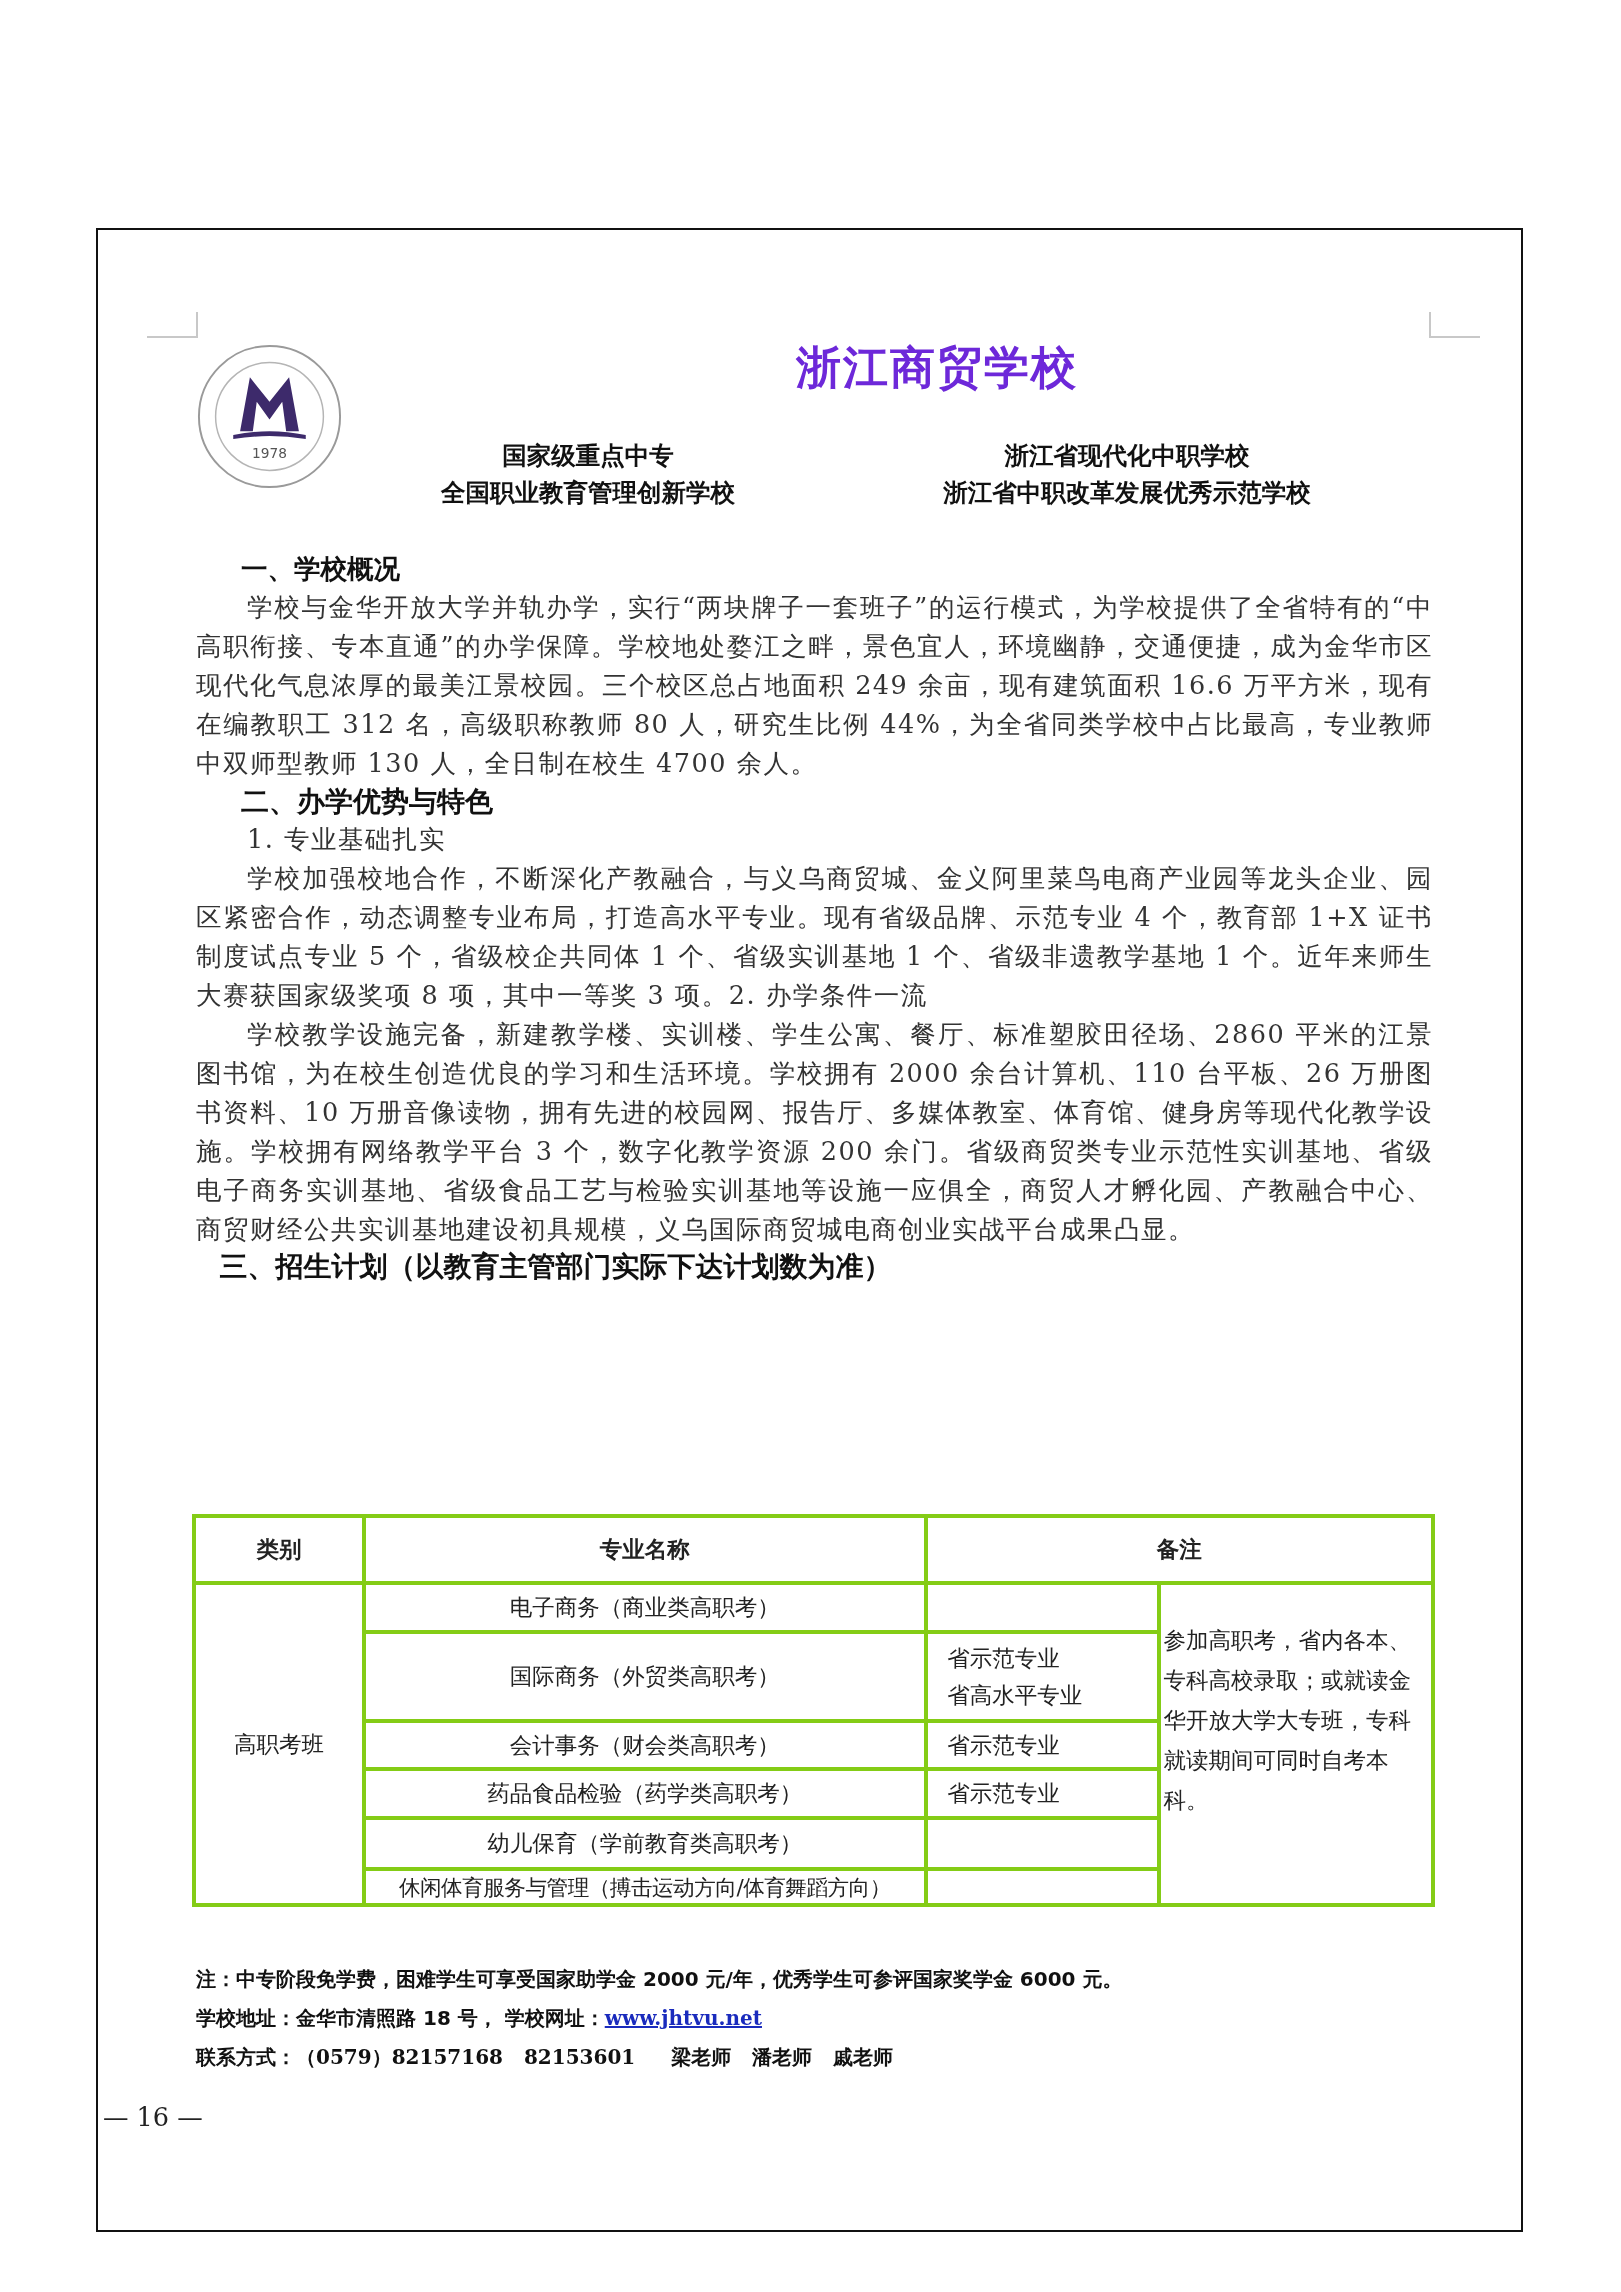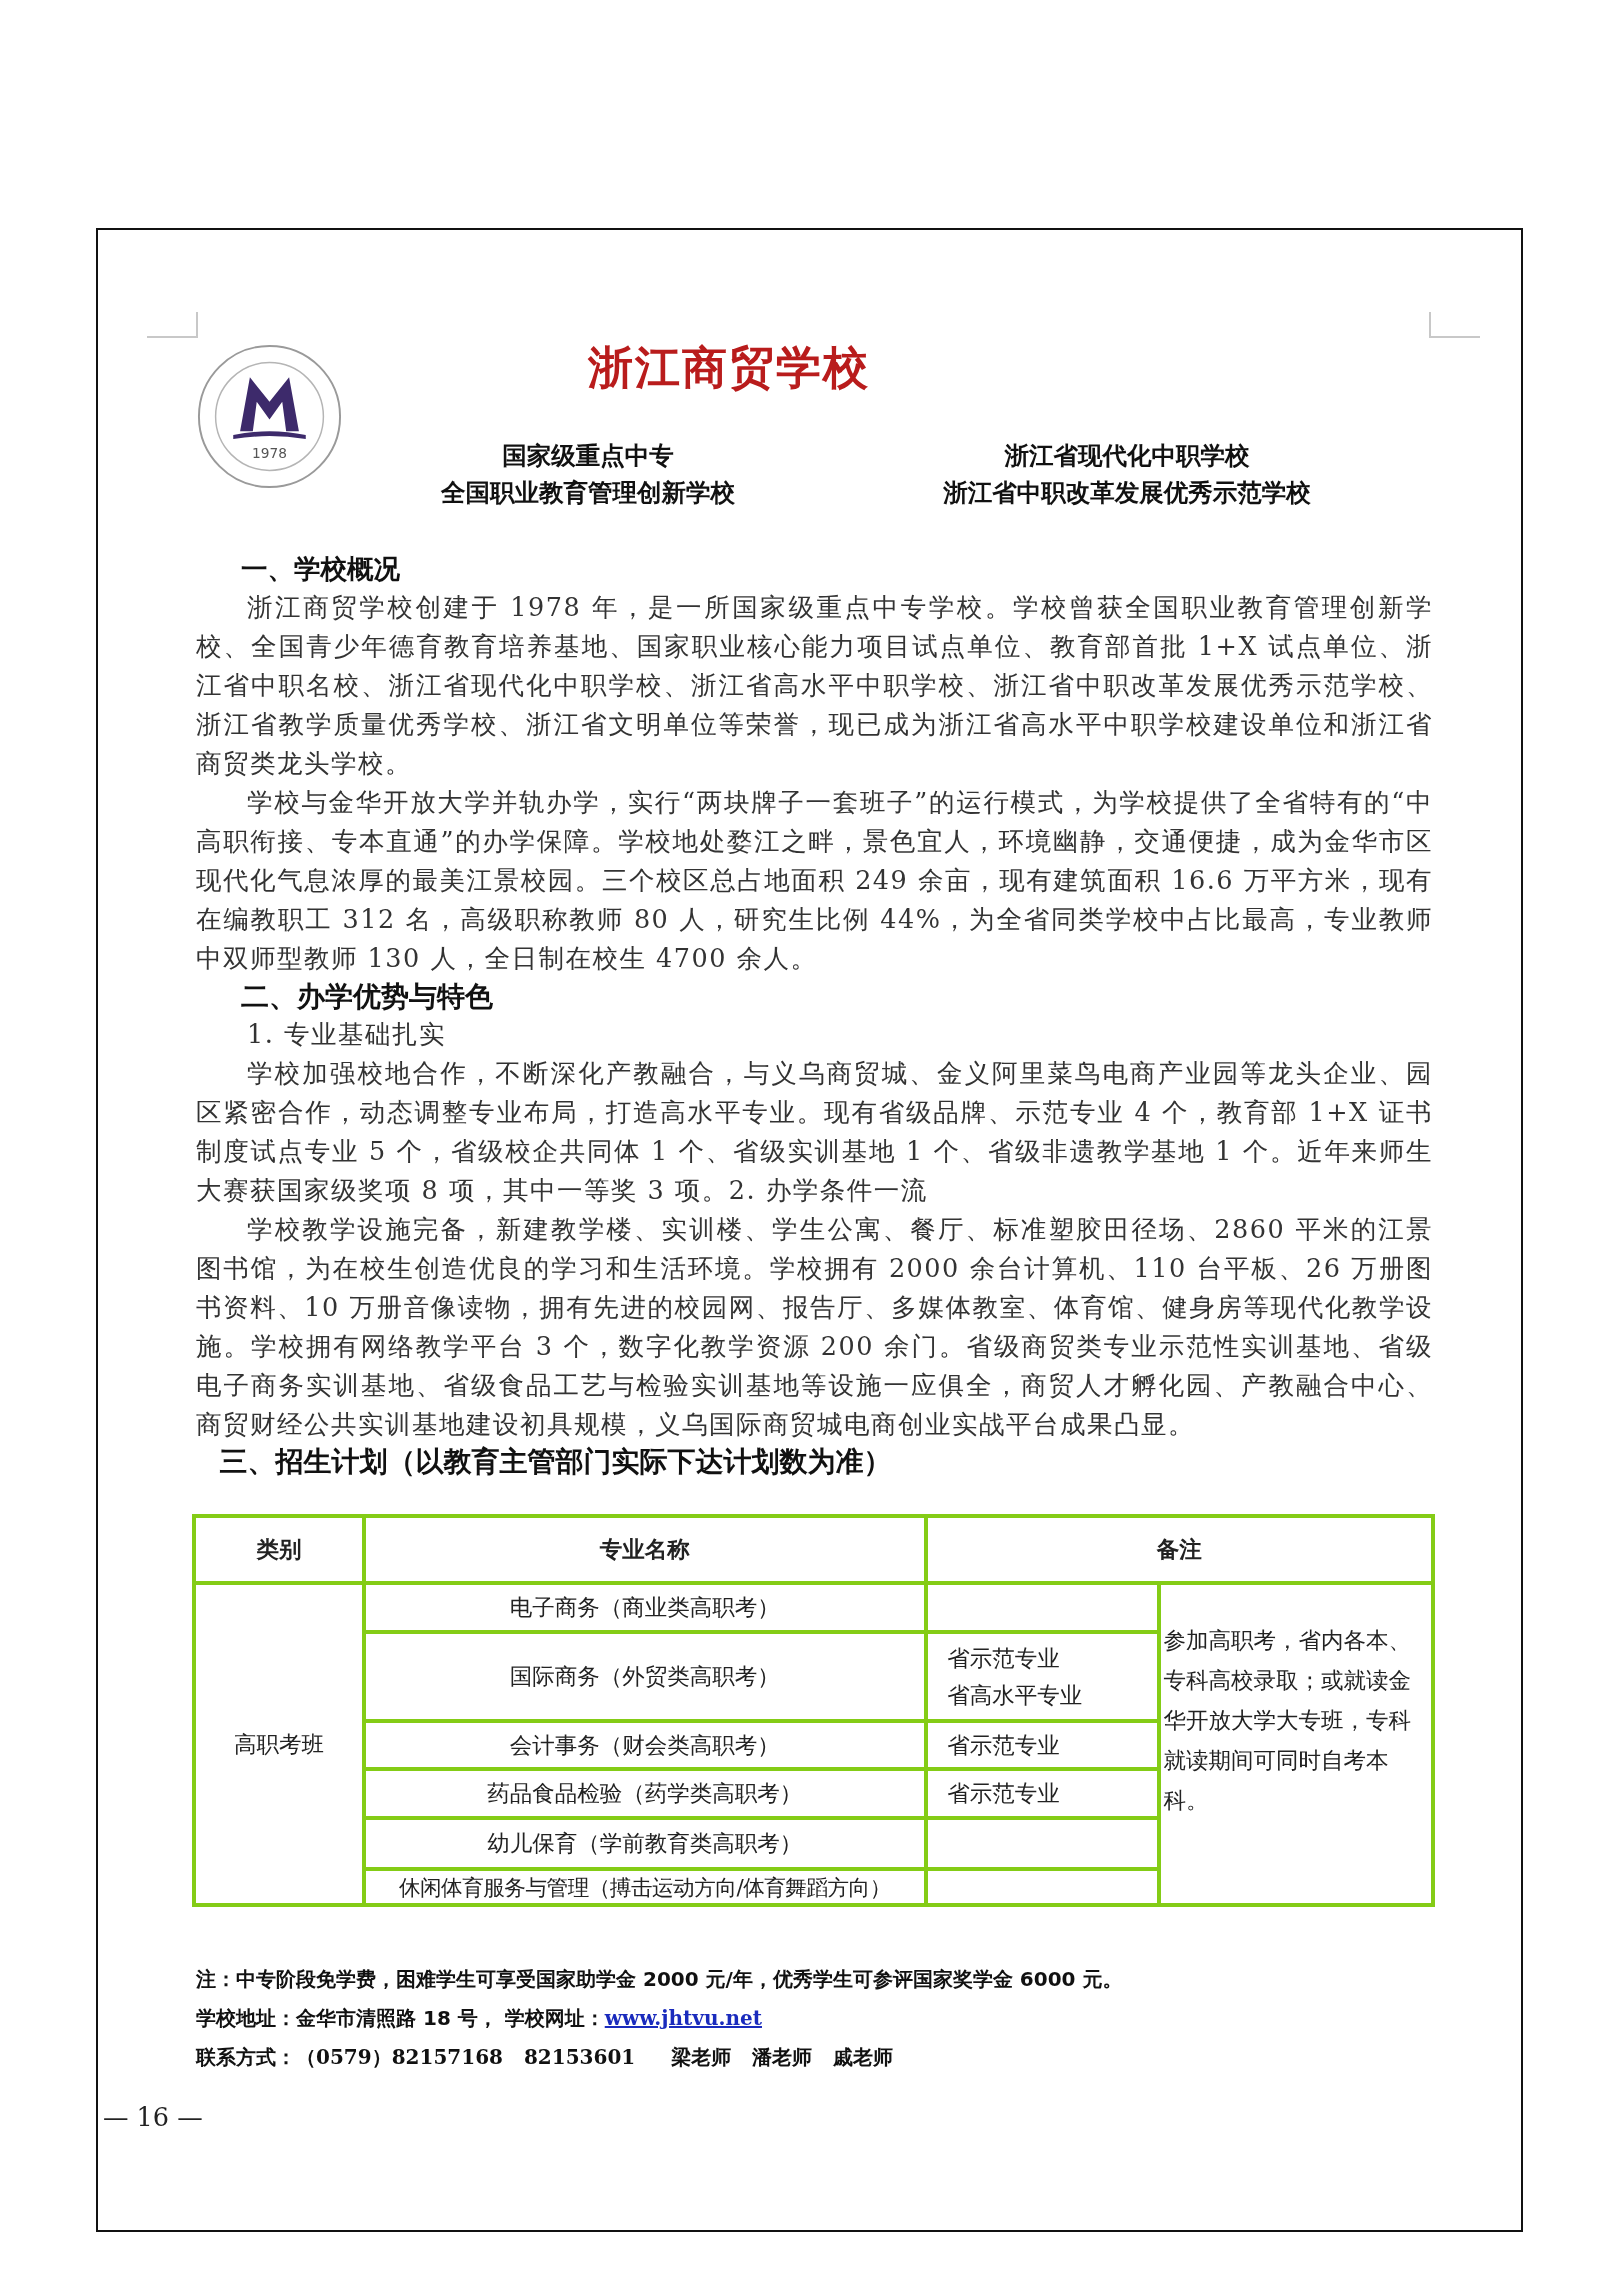--- a/index.html
+++ b/index.html
@@ -6,22 +6,22 @@
   body { width: 1621px; height: 2293px; position: relative; overflow: hidden;
          font-family: "DejaVu Serif", "Liberation Serif", serif; color: #222; }
   .frame { position: absolute; left: 96px; top: 228px; width: 1427px; height: 2004px;
            border: 2.9px solid #111; box-sizing: border-box; }
   .crop { position: absolute; width: 49px; height: 23.5px; border-color: #c8c8c8; border-style: solid; }
   .crop-l { left: 147px; top: 312px; border-width: 0 2px 2px 0; }
   .crop-r { left: 1429px; top: 312px; border-width: 0 0 2px 2px; }
 
   .logo { position: absolute; left: 196px; top: 343px; width: 147px; height: 147px; }
 
-  .title { position: absolute; left: 588px; top: 338px; width: 490px; text-align: left;
-           font-family: "DejaVu Sans", sans-serif; font-weight: bold; font-size: 45px; color: #b91c1c; letter-spacing: 2px; }
+  .title { position: absolute; left: 588px; top: 338px; width: 490px; text-align: right;
+           font-family: "DejaVu Sans", sans-serif; font-weight: bold; font-size: 45px; color: #6d28d9; letter-spacing: 2px; }
   .honor { position: absolute; font-family: "DejaVu Sans", sans-serif; font-weight: bold; font-size: 24.5px;
            color: #111; text-align: center; line-height: 37px; }
   .honor-l { left: 392px; top: 437px; width: 392px; }
   .honor-r { left: 882px; top: 437px; width: 490px; }
 
   .body { position: absolute; left: 196px; width: 1237px; }
   .h-sec { font-family: "DejaVu Sans", sans-serif; font-weight: bold; font-size: 26.5px; color: #111; }
   .p { font-size: 25.5px; line-height: 39px; color: #333; text-align: justify; text-indent: 2em; margin: 0; letter-spacing: 1.5px; }
   .sub { font-size: 25.5px; line-height: 39px; color: #333; padding-left: 2em; letter-spacing: 1.5px; }
 
@@ -59,21 +59,20 @@
   <div>国家级重点中专</div>
   <div>全国职业教育管理创新学校</div>
 </div>
 <div class="honor honor-r">
   <div>浙江省现代化中职学校</div>
   <div>浙江省中职改革发展优秀示范学校</div>
 </div>
 
 <div class="body" style="top:549px;">
   <div class="h-sec" style="padding-left:45px; line-height:39px;">一、学校概况</div>
-  <p class="p">浙江商贸学校创建于 1978 年，是一所国家级重点中专学校。学校曾获全国职业教育管理创新学校、全国青少年德育教育培养基地、国家职业核心能力项目试点单位、教育部首批 1+X 试点单位、浙江省中职名校、浙江省现代化中职学校、浙江省高水平中职学校、浙江省中职改革发展优秀示范学校、浙江省教学质量优秀学校、浙江省文明单位等荣誉，现已成为浙江省高水平中职学校建设单位和浙江省商贸类龙头学校。</p>
   <p class="p">学校与金华开放大学并轨办学，实行“两块牌子一套班子”的运行模式，为学校提供了全省特有的“中高职衔接、专本直通”的办学保障。学校地处婺江之畔，景色宜人，环境幽静，交通便捷，成为金华市区现代化气息浓厚的最美江景校园。三个校区总占地面积 249 余亩，现有建筑面积 16.6 万平方米，现有在编教职工 312 名，高级职称教师 80 人，研究生比例 44%，为全省同类学校中占比最高，专业教师中双师型教师 130 人，全日制在校生 4700 余人。</p>
   <div class="h-sec" style="padding-left:45px; line-height:37px; font-size:28px;">二、办学优势与特色</div>
   <div class="sub">1. 专业基础扎实</div>
   <p class="p">学校加强校地合作，不断深化产教融合，与义乌商贸城、金义阿里菜鸟电商产业园等龙头企业、园区紧密合作，动态调整专业布局，打造高水平专业。现有省级品牌、示范专业 4 个，教育部 1+X 证书制度试点专业 5 个，省级校企共同体 1 个、省级实训基地 1 个、省级非遗教学基地 1 个。近年来师生大赛获国家级奖项 8 项，其中一等奖 3 项。2. 办学条件一流</p>
   <p class="p">学校教学设施完备，新建教学楼、实训楼、学生公寓、餐厅、标准塑胶田径场、2860 平米的江景图书馆，为在校生创造优良的学习和生活环境。学校拥有 2000 余台计算机、110 台平板、26 万册图书资料、10 万册音像读物，拥有先进的校园网、报告厅、多媒体教室、体育馆、健身房等现代化教学设施。学校拥有网络教学平台 3 个，数字化教学资源 200 余门。省级商贸类专业示范性实训基地、省级电子商务实训基地、省级食品工艺与检验实训基地等设施一应俱全，商贸人才孵化园、产教融合中心、商贸财经公共实训基地建设初具规模，义乌国际商贸城电商创业实战平台成果凸显。</p>
   <div class="h-sec" style="padding-left:23.5px; line-height:35px; font-size:28px;">三、招生计划（以教育主管部门实际下达计划数为准）</div>
 </div>
 
 <table class="plan">
   <colgroup>

